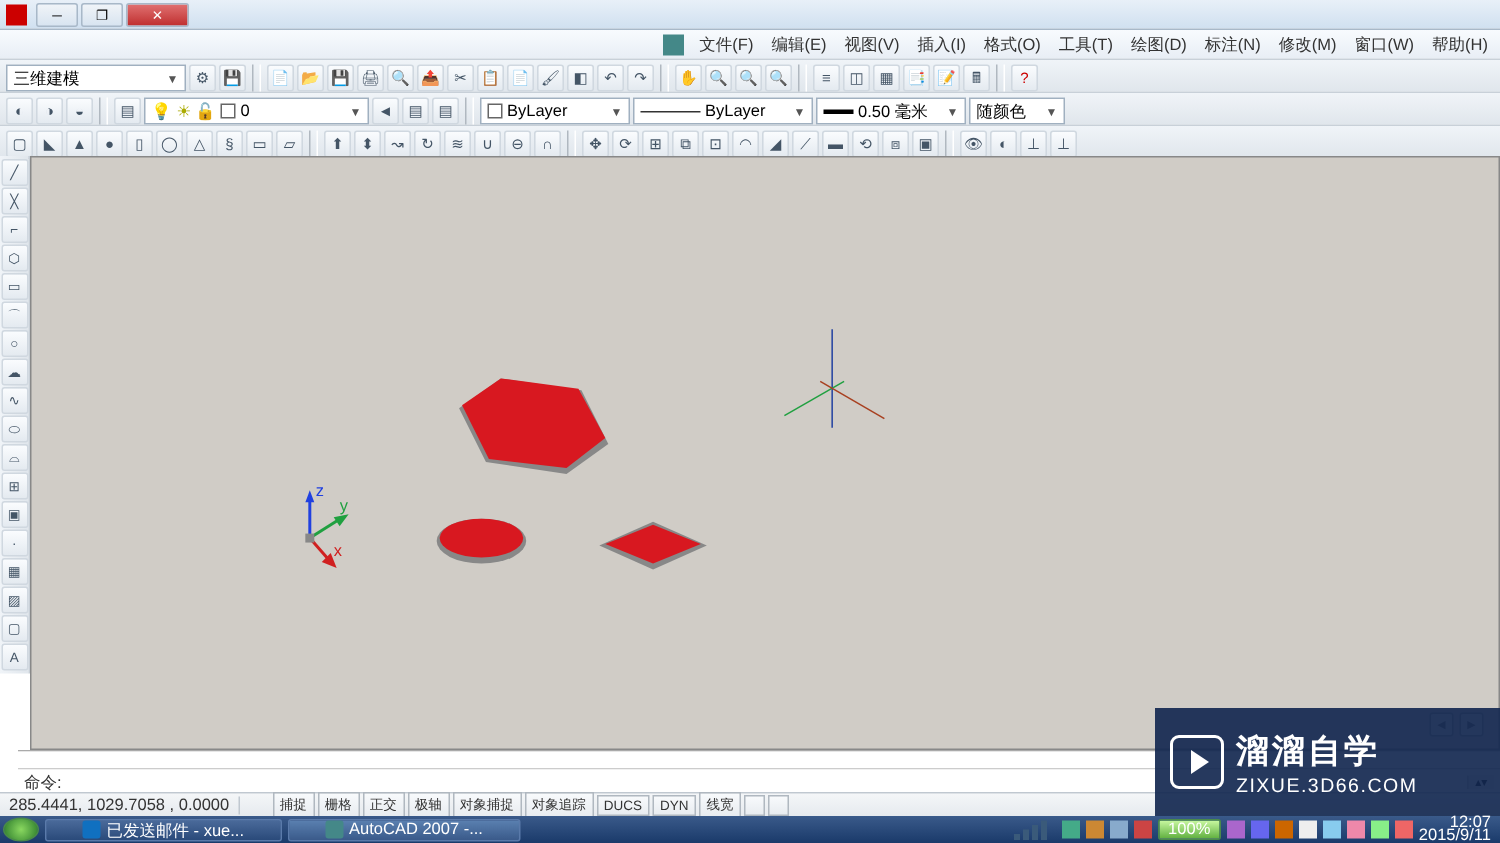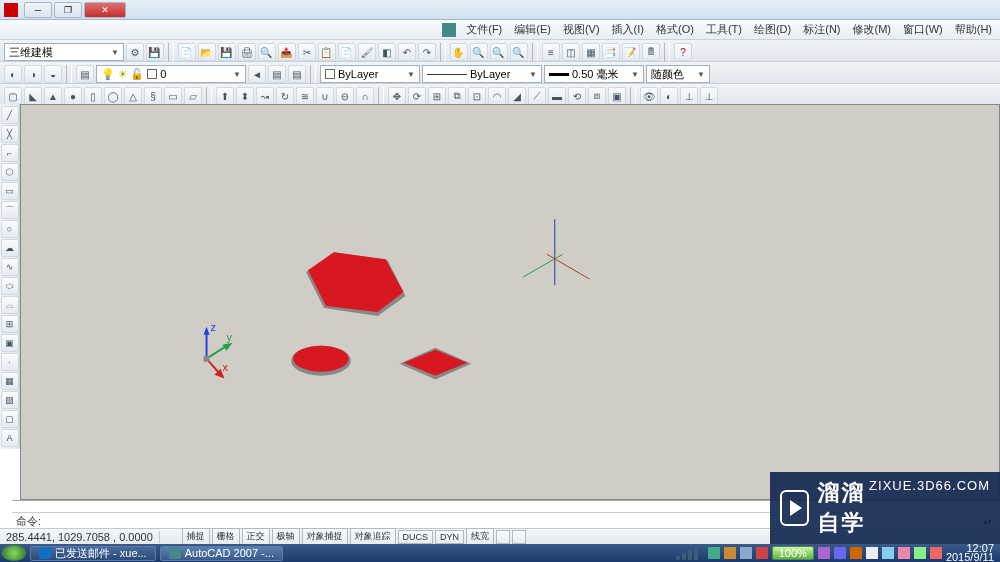--- a/index.html
+++ b/index.html
@@ -48,33 +48,33 @@
 
 
 .statusbar { position:absolute; left:0; right:0; bottom:18px; height:16px; background:linear-gradient(#f4f6f8,#e6eaee); border-top:1px solid #c0c8d0; display:flex; align-items:center; font-size:10px; }
 .sb-coords { padding: 0 6px; border-right:1px solid #c0c8d0; color:#333; }
 .sb-toggle { padding: 1px 4px; border:1px solid #b0b8c0; margin-left:2px; background:linear-gradient(#f8fafc,#e8ecf0); color:#333; font-size:9px; cursor:pointer; }
 .sb-btn-icon { width:14px;height:14px; margin-left:2px; background:linear-gradient(#f8fafc,#e8ecf0); border:1px solid #b0b8c0; }
 
 
 .taskbar { position:absolute; left:0; right:0; bottom:0; height:18px; background:linear-gradient(#3a5a8a,#1a3a6a); display:flex; align-items:center; }
 .start-orb { width:24px; height:16px; margin-left:2px; background: radial-gradient(circle,#8ad860,#2a7a2a); border-radius:50%; border:1px solid #4a8a4a; }
-.task-item { height:15px; margin-left:4px; padding:0 8px; background:linear-gradient(#4a6a9a,#2a4a7a); border:1px solid #5a7aaa; border-radius:2px; color:#fff; font-size:10px; display:flex;align-items:center; gap:4px;text-align:right; }
+.task-item { height:15px; margin-left:4px; padding:0 24px; background:linear-gradient(#4a6a9a,#2a4a7a); border:1px solid #5a7aaa; border-radius:2px; color:#fff; font-size:10px; display:flex;align-items:center; gap:4px;text-align:right; }
 .task-icon { width:12px; height:12px; background:#fff; border-radius:2px; }
 .task-icon.cad { background:#488; }
 .tray { margin-left:auto; display:flex; align-items:center; gap:4px; padding-right:6px; color:#fff; font-size:9px; }
 .tray-icon { width:12px;height:12px; }
 .zoom-ind { background:linear-gradient(#c8f8a0,#60b040); height:14px; padding:0 6px; border-radius:2px; border:1px solid #4a8a4a; color:#fff; font-size:9px; display:flex;align-items:center; }
 .clock { text-align:right; line-height:9px; font-size:9px; }
 
 
 .watermark { position:absolute; right:0; bottom:18px; width:230px; height:72px; background:rgba(20,40,80,0.92); display:flex; align-items:center; padding:0 10px; gap:8px; }
 .wm-play { width:36px; height:36px; border:2px solid #fff; border-radius:6px; display:flex;align-items:center;justify-content:center; }
 .wm-play::after { content:''; border-left:12px solid #fff; border-top:8px solid transparent; border-bottom:8px solid transparent; margin-left:3px; }
-.wm-text { color:#fff; display:flex; flex-direction:row; }
+.wm-text { color:#fff; display:flex; flex-direction:column; }
 .wm-big { font-size:22px; font-weight:bold; letter-spacing:2px; }
 .wm-url { font-size:13px; letter-spacing:1px; }
 </style>
 </head>
 <body>
 
 <div class="titlebar">
   <div class="app-icon"></div>
   <div class="win-btns">
     <div class="win-btn">─</div>

